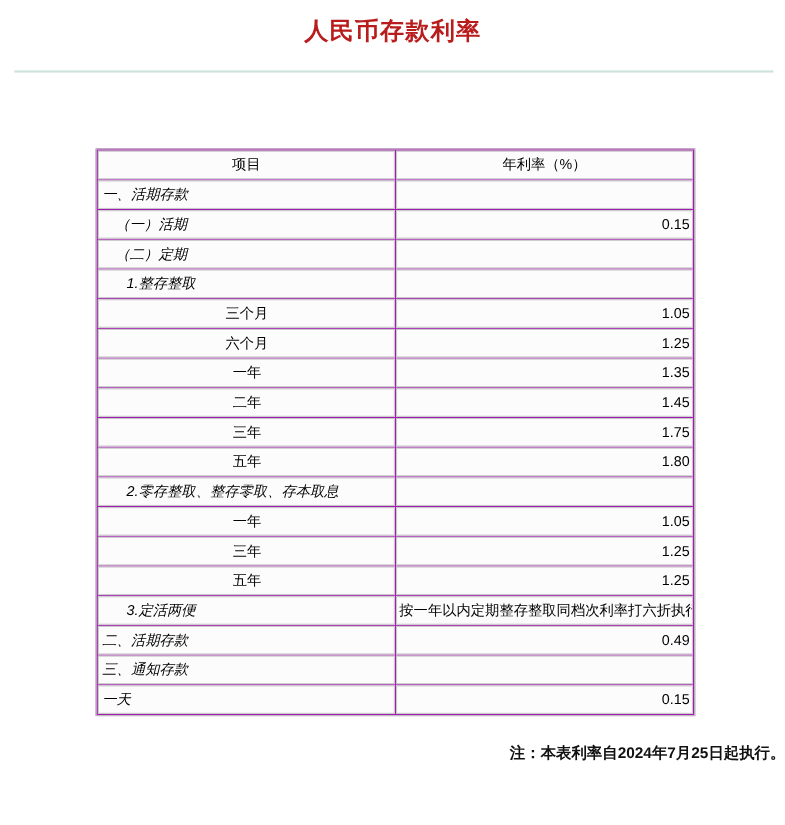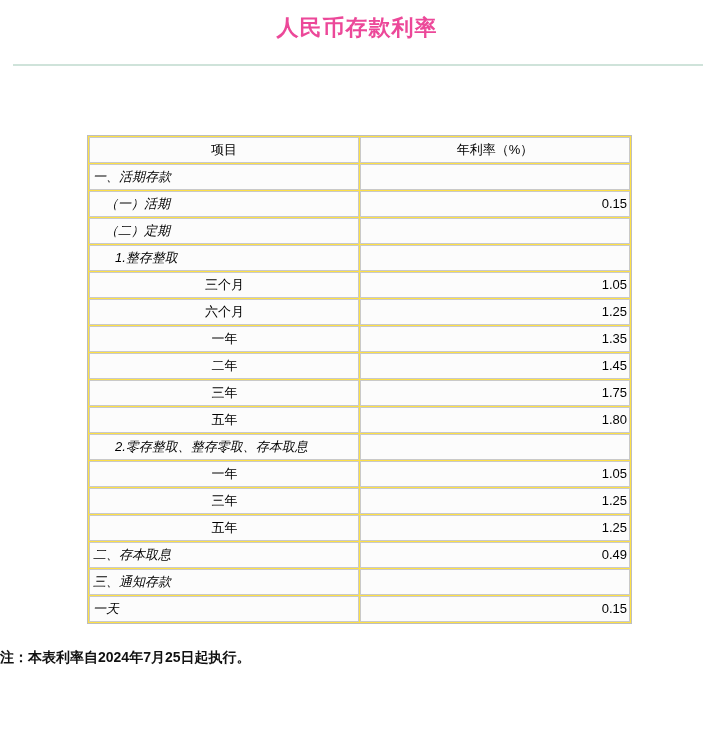--- a/index.html
+++ b/index.html
@@ -16,32 +16,32 @@
     width: 714px;
     height: 750px;
     position: relative;
   }
   .page-title {
     margin: 0;
     padding-top: 13px;
     text-align: center;
     font-size: 22px;
     font-weight: bold;
-    color: #ec4899;
+    color: #b91c1c;
     letter-spacing: 1px;
   }
   .divider {
     border: none;
     border-top: 2px solid #cfe3da;
     margin: 21px 11px 0 13px;
   }
   .rate-table {
     border-collapse: separate;
     border-spacing: 1px;
-    background: #fde047;
+    background: #a21caf;
     border: 1px solid #bebebe;
     margin: 69px 0 0 87px;
     width: 545px;
     table-layout: fixed;
   }
   .rate-table th,
   .rate-table td {
     border: 1px solid #c9c9c9;
     background: #fcfcfc;
     height: 24px;
@@ -54,21 +54,21 @@
   }
   .rate-table th { text-align: center; width: 50%; }
   .item-cell.align-left   { text-align: left; font-style: italic; }
   .item-cell.align-center { text-align: center; }
   .item-cell.indent-0 { padding-left: 3px; }
   .item-cell.indent-1 { padding-left: 15px; }
   .item-cell.indent-2 { padding-left: 25px; }
   .rate-cell { text-align: right; }
   .footnote {
     margin-top: 25px;
-    text-align: left;
+    text-align: right;
     font-size: 14px;
     font-weight: 600;
     color: #111111;
   }
 </style>
 </head>
 <body>
 
 <div class="page">
 
@@ -134,21 +134,25 @@
         </tr>
         <tr>
           <td class="item-cell indent-0 align-center">三年</td>
           <td class="rate-cell">1.25</td>
         </tr>
         <tr>
           <td class="item-cell indent-0 align-center">五年</td>
           <td class="rate-cell">1.25</td>
         </tr>
         <tr>
-          <td class="item-cell indent-0 align-left">二、存本取息</td>
+          <td class="item-cell indent-2 align-left">3.定活两便</td>
+          <td class="rate-cell">按一年以内定期整存整取同档次利率打六折执行</td>
+        </tr>
+        <tr>
+          <td class="item-cell indent-0 align-left">二、活期存款</td>
           <td class="rate-cell">0.49</td>
         </tr>
         <tr>
           <td class="item-cell indent-0 align-left">三、通知存款</td>
           <td class="rate-cell"></td>
         </tr>
         <tr>
           <td class="item-cell indent-0 align-left">一天</td>
           <td class="rate-cell">0.15</td>
         </tr>

